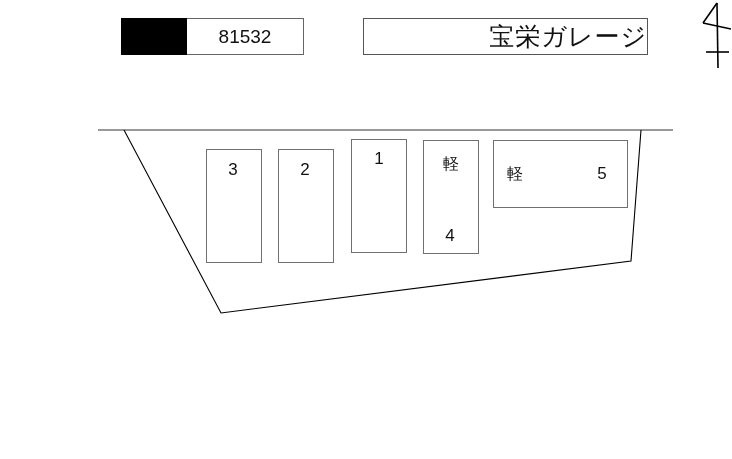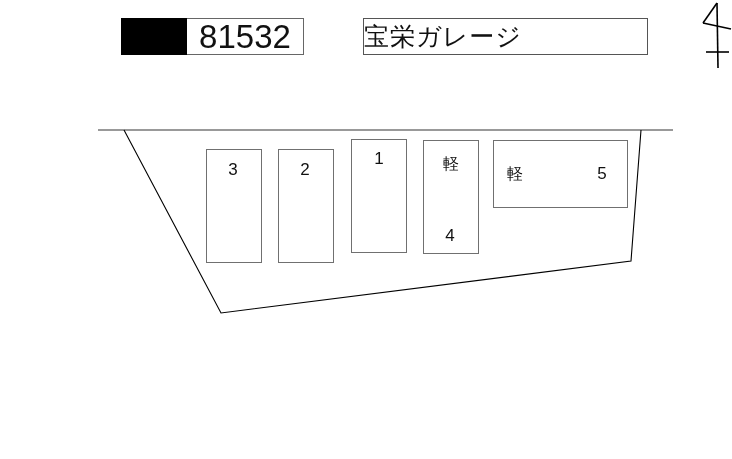--- a/index.html
+++ b/index.html
@@ -1,24 +1,24 @@
 <!DOCTYPE html>
 <html><head>
 <meta charset="utf-8">
 <style>
   html, body { margin:0; padding:0; background:#ffffff; }
   body { width:732px; height:459px; position:relative; overflow:hidden;
          font-family:"DejaVu Sans", "Liberation Sans", sans-serif; color:#111; }
   .abs { position:absolute; }
   .code-black { left:121px; top:18px; width:66px; height:37px; background:#000; }
   .code-box { left:187px; top:18px; width:116px; height:35px; border:1px solid #666; border-left:none;
-              display:flex; align-items:center; justify-content:center; font-size:33px; letter-spacing:0px;
+              display:flex; align-items:center; justify-content:center; font-size:19px; letter-spacing:0px;
               font-family:"Liberation Sans", sans-serif; }
   .title-box { left:363px; top:18px; width:283px; height:35px; border:1px solid #555;
-               display:flex; align-items:center; justify-content:flex-start; font-size:25px; letter-spacing:1px; }
+               display:flex; align-items:center; justify-content:flex-end; font-size:25px; letter-spacing:1px; }
   svg.plan { position:absolute; left:0; top:0; }
   .lbl { position:absolute; font-size:17px; font-family:"Liberation Sans", sans-serif; transform:translate(-50%,-50%); }
   .lbl-kei { font-family:"DejaVu Sans", sans-serif; font-size:16px; }
   .space { position:absolute; border:1.6px solid #707070; box-sizing:border-box; }
 </style>
 </head>
 <body>
 
 <div class="abs code-black"></div>
 <div class="abs code-box">

